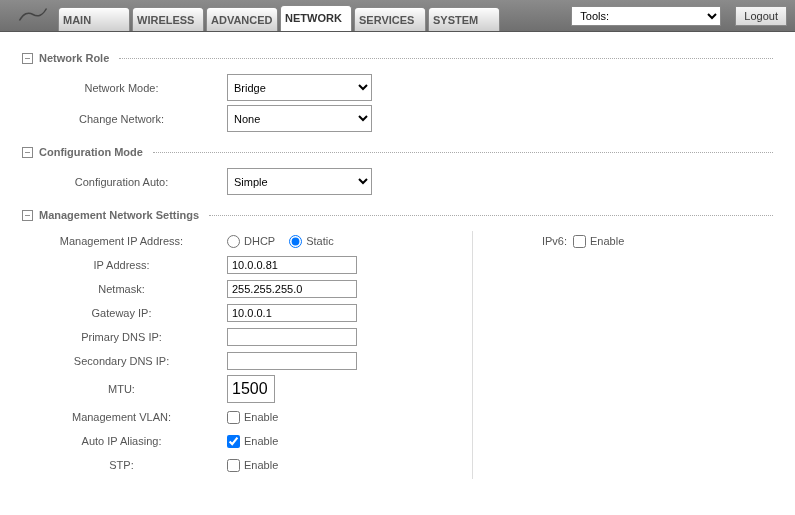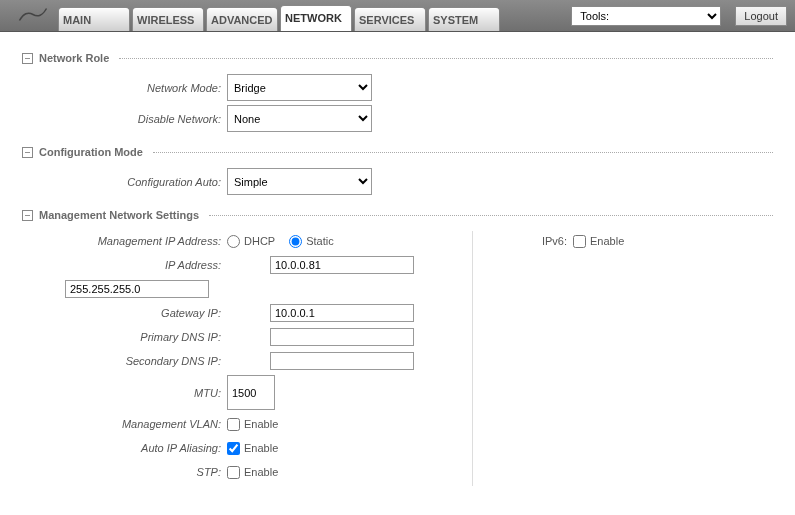--- a/index.html
+++ b/index.html
@@ -12,25 +12,25 @@
 .top-right { margin-left: auto; display: flex; align-items: center; gap: 14px; padding-right: 8px; }
 .tools-select { width: 150px; height: 20px; border: 1px solid #888; background: #fff; font-size: 11px; padding: 0 4px; }
 .logout-btn { height: 20px; padding: 0 8px; background: linear-gradient(#f5f5f5, #d9d9d9); border: 1px solid #888; font-size: 11px; color: #333; cursor: pointer; }
 .content { padding: 20px 22px 10px 22px; }
 .section { margin-bottom: 14px; }
 .section-header { display: flex; align-items: center; gap: 6px; margin-bottom: 10px; }
 .section-title { font-weight: bold; color: #6b6b6b; font-size: 11px; }
 .section-line { flex: 1; border-top: 1px dotted #aaa; height: 1px; margin-left: 4px; }
 .toggle-box { width: 11px; height: 11px; border: 1px solid #888; display: flex; align-items: center; justify-content: center; font-size: 9px; line-height: 9px; cursor: pointer; color: #555; background:#fff; }
 .form-row { display: flex; align-items: center; margin-bottom: 4px; min-height: 20px;}
-.form-label { width: 205px; text-align: right; padding-right: 6px; color: #555; font-style: italic; }
+.form-label { width: 205px; text-align: center; padding-right: 6px; color: #555; }
 .form-control { display: flex; align-items: center; gap: 4px; }
 select.wide { width: 145px; height: 27px; border: 1px solid #999; font-size: 11px; padding: 0 2px; background:#fff; }
-input[type=text].wide { width: 144px; height: 18px; border: 1px solid #999; font-size: 11px; padding: 0 4px; margin-left: 43px; }
-input[type=text].small { width: 48px; height: 35px; border: 1px solid #999; font-size: 11px; padding: 0 4px; }
+input[type=text].wide { width: 130px; height: 18px; border: 1px solid #999; font-size: 11px; padding: 0 4px; }
+input[type=text].small { width: 48px; height: 28px; border: 1px solid #999; font-size: 16px; padding: 0 4px; }
 input[type=radio], input[type=checkbox] { width: 13px; height: 13px; }
 .radio-label, .check-label { margin-right: 10px; color: #555; }
 .two-col { display: flex; }
 .col-left { flex: 0 0 450px; }
 .col-right { flex: 1; border-left: 1px solid #ddd; }
 .footer { border-top: 1px dotted #aaa; margin: 12px 22px 0 22px; padding-top: 10px; display: flex; justify-content: flex-end; }
 .change-btn { padding: 3px 12px; background: linear-gradient(#f5f5f5, #d9d9d9); border: 1px solid #888; font-size: 11px; color: #333; cursor: pointer; }
 .logo svg { width: 30px; height: 18px; }
 </style>
 </head>
@@ -66,21 +66,21 @@
       <span class="section-title">Network Role</span>
       <div class="section-line"></div>
     </div>
     <div class="form-row">
       <div class="form-label">Network Mode:</div>
       <div class="form-control">
         <select class="wide"><option>Bridge</option></select>
       </div>
     </div>
     <div class="form-row">
-      <div class="form-label">Disable Network:</div>
+      <div class="form-label">Change Network:</div>
       <div class="form-control">
         <select class="wide"><option>None</option></select>
       </div>
     </div>
   </div>
 
   <div class="section">
     <div class="section-header">
       <div class="toggle-box">–</div>
       <span class="section-title">Configuration Mode</span>
@@ -112,20 +112,21 @@
             <span class="radio-label">Static</span>
           </div>
         </div>
         <div class="form-row">
           <div class="form-label">IP Address:</div>
           <div class="form-control">
               <input type="text" class="wide" value="10.0.0.81" style="">
             </div>
         </div>
         <div class="form-row">
+          <div class="form-label">Netmask:</div>
           <div class="form-control">
               <input type="text" class="wide" value="255.255.255.0" style="">
             </div>
         </div>
         <div class="form-row">
           <div class="form-label">Gateway IP:</div>
           <div class="form-control">
               <input type="text" class="wide" value="10.0.0.1" style="">
             </div>
         </div>

